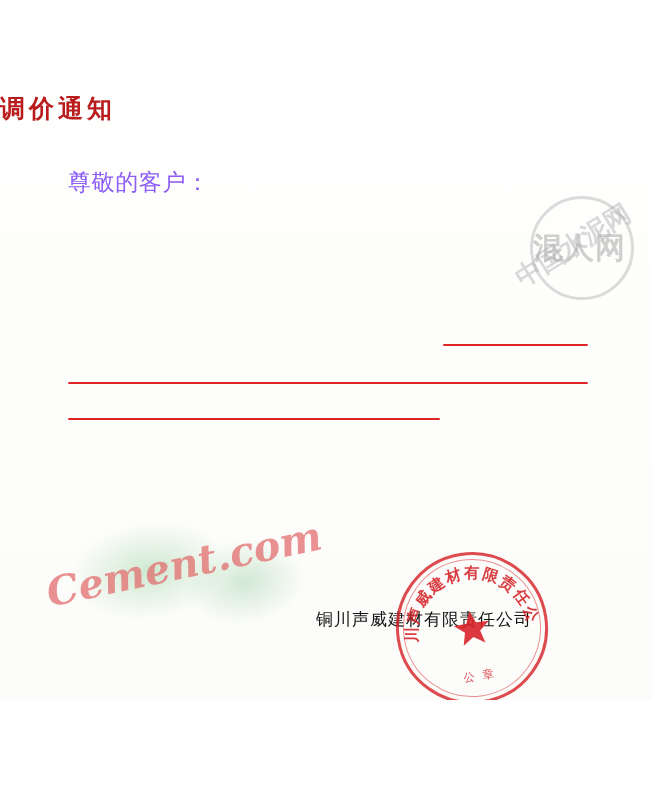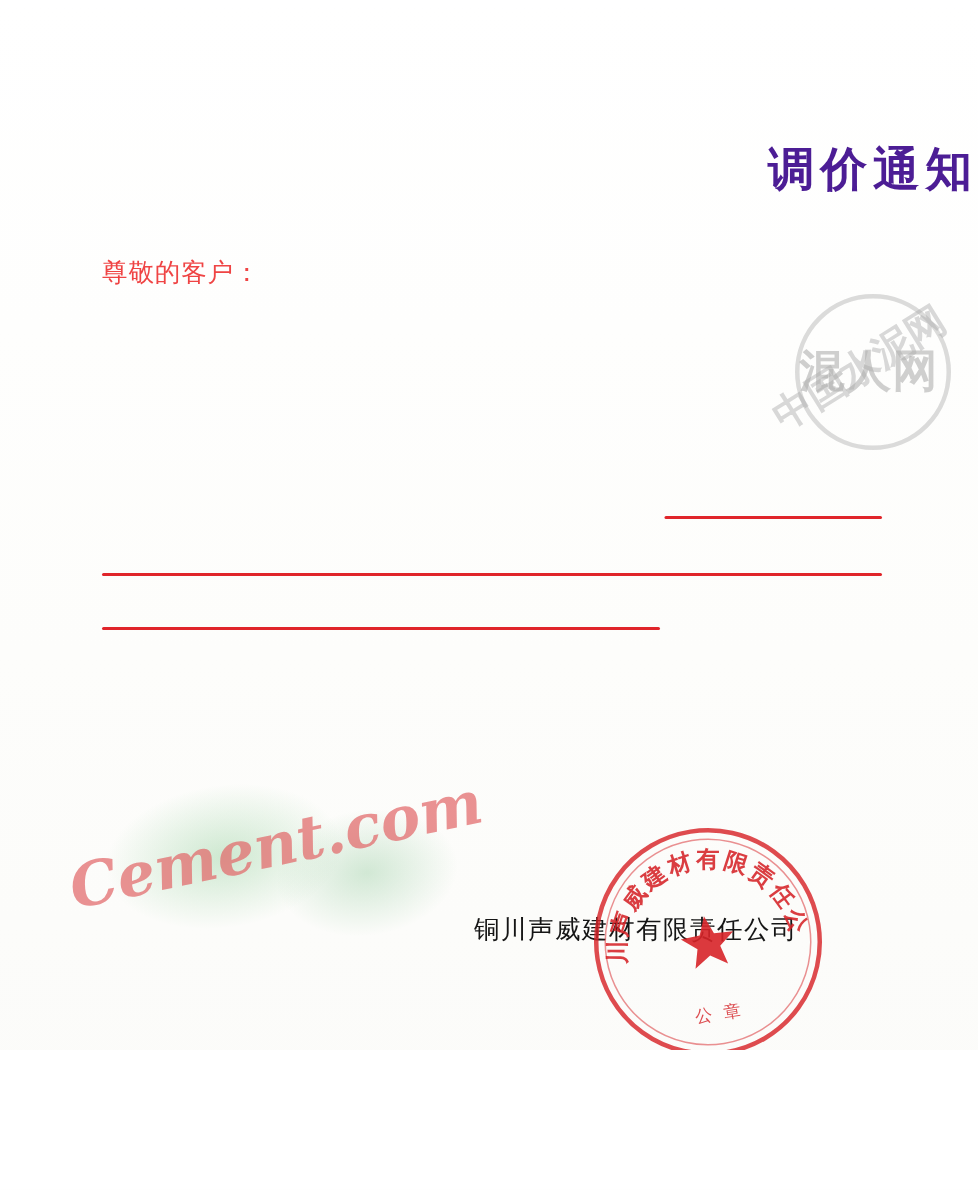--- a/index.html
+++ b/index.html
@@ -96,35 +96,35 @@
     color: rgba(226,104,106,.72);
     white-space: nowrap;
     letter-spacing: 0px;
   }
 
   
   .doc-title {
     position: absolute;
     left: 0; right: 0;
     top: 92px;
-    text-align: right;
-    font-size: 31px;
+    text-align: left;
+    font-size: 25px;
     font-weight: bold;
     letter-spacing: 4px;
-    color: #4c1d95;
+    color: #b91c1c;
   }
   .body-text {
     position: absolute;
     left: 68px;
     top: 163px;
     width: 520px;
-    font-size: 17px;
+    font-size: 23px;
     line-height: 38px;
     letter-spacing: .6px;
-    color: #ef4444;
+    color: #8b5cf6;
   }
   .body-text p {
     margin: 0 0 0 0;
   }
   .salutation { margin-bottom: 4px !important; }
   .indent { text-indent: 2em; }
 
   
   .ul-red {
     position: absolute;

